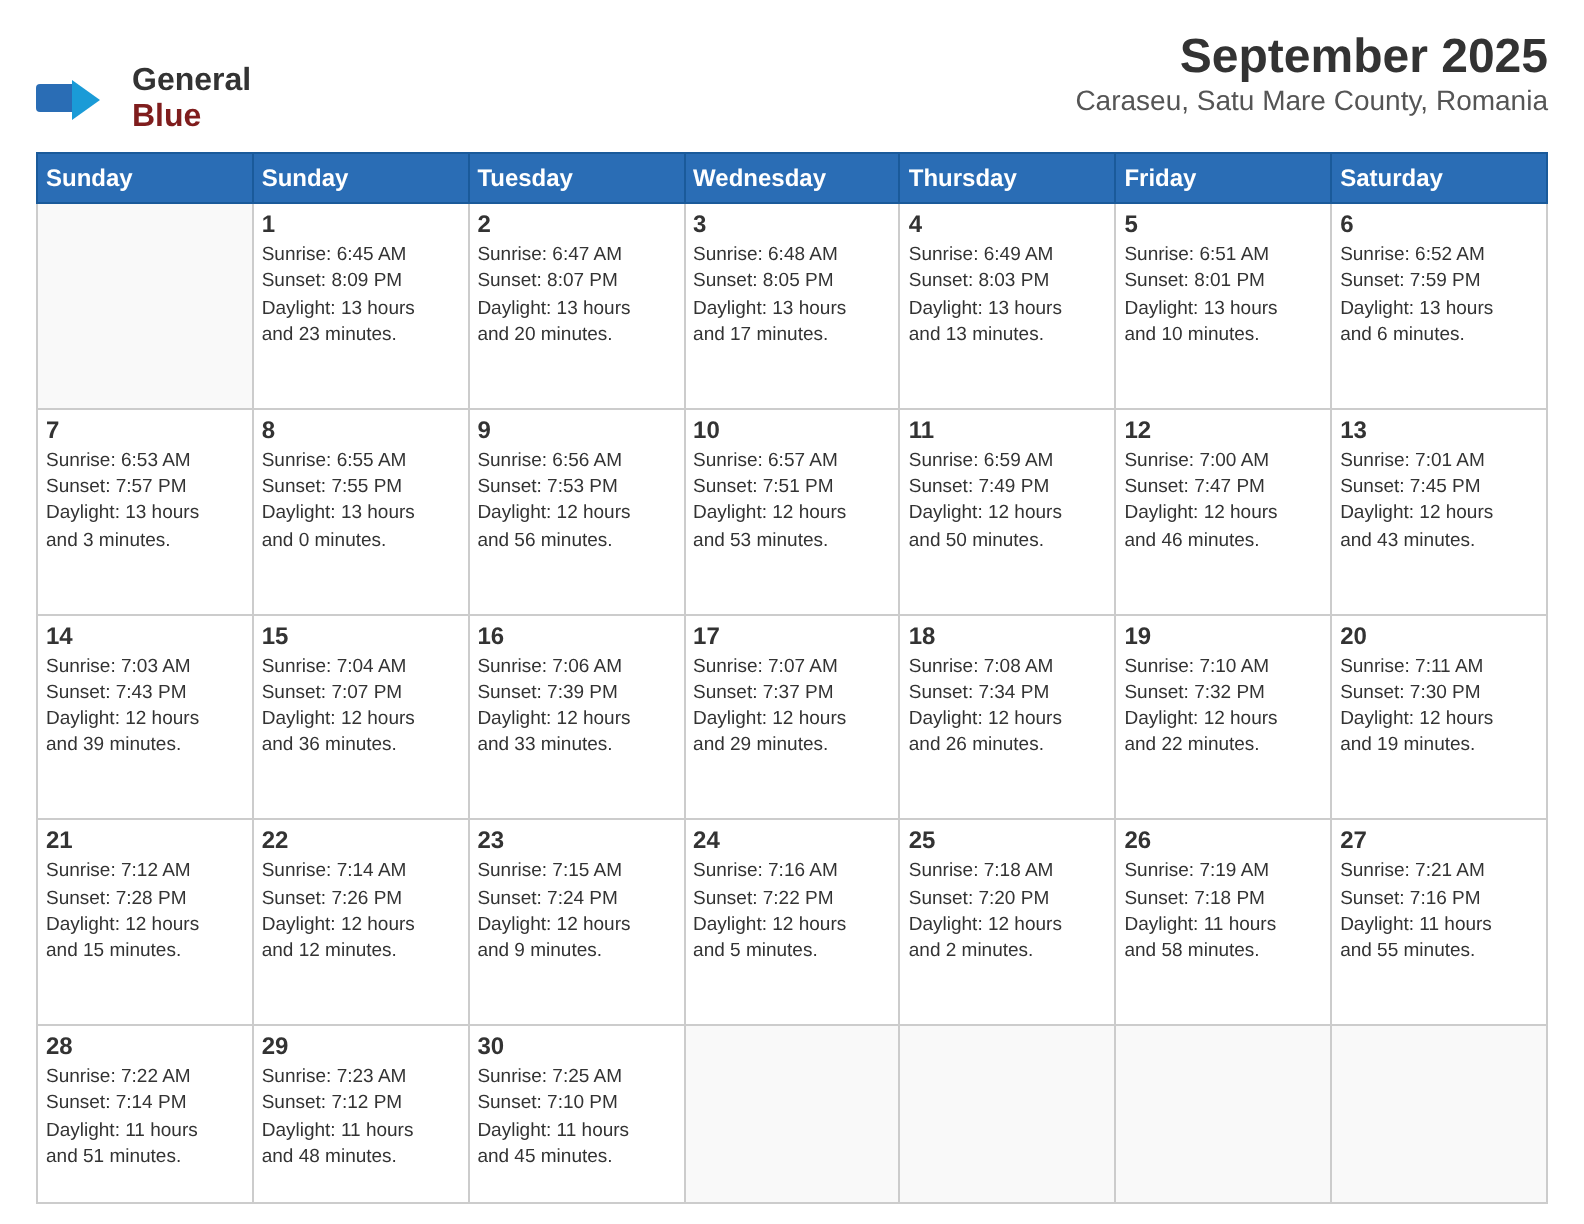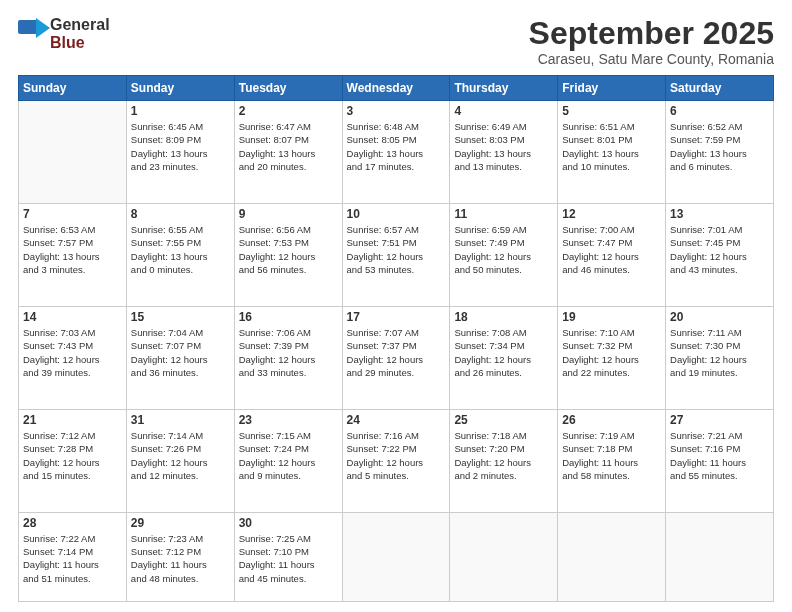--- a/index.html
+++ b/index.html
@@ -23,28 +23,29 @@
       align-items: flex-start;
       margin-bottom: 8px;
     }
     .logo {
       display: flex;
       flex-direction: column;
       align-items: flex-start;
     }
     .logo-wrapper {
       display: flex;
-      align-items: flex-start;
-      gap: 0;
+      align-items: center;
+      gap: 16px;
+      margin-top: 16px;
     }
     .title-section {
       text-align: right;
     }
     .month-title {
-      font-size: 32px;
+      font-size: 24px;
       font-weight: bold;
       color: #333;
       line-height: 1.1;
     }
     .subtitle {
       font-size: 14px;
       color: #555;
     }
     .calendar {
       flex: 1;
@@ -275,21 +276,21 @@
         </tr>
         <tr>
           <td>
             <span class="day-number">21</span>
             <div class="day-info" style="white-space: pre-line;">Sunrise: 7:12 AM
 Sunset: 7:28 PM
 Daylight: 12 hours
 and 15 minutes.</div>
           </td>
           <td>
-            <span class="day-number">31</span>
+            <span class="day-number">22</span>
             <div class="day-info" style="white-space: pre-line;">Sunrise: 7:14 AM
 Sunset: 7:26 PM
 Daylight: 12 hours
 and 12 minutes.</div>
           </td>
           <td>
             <span class="day-number">23</span>
             <div class="day-info" style="white-space: pre-line;">Sunrise: 7:15 AM
 Sunset: 7:24 PM
 Daylight: 12 hours

